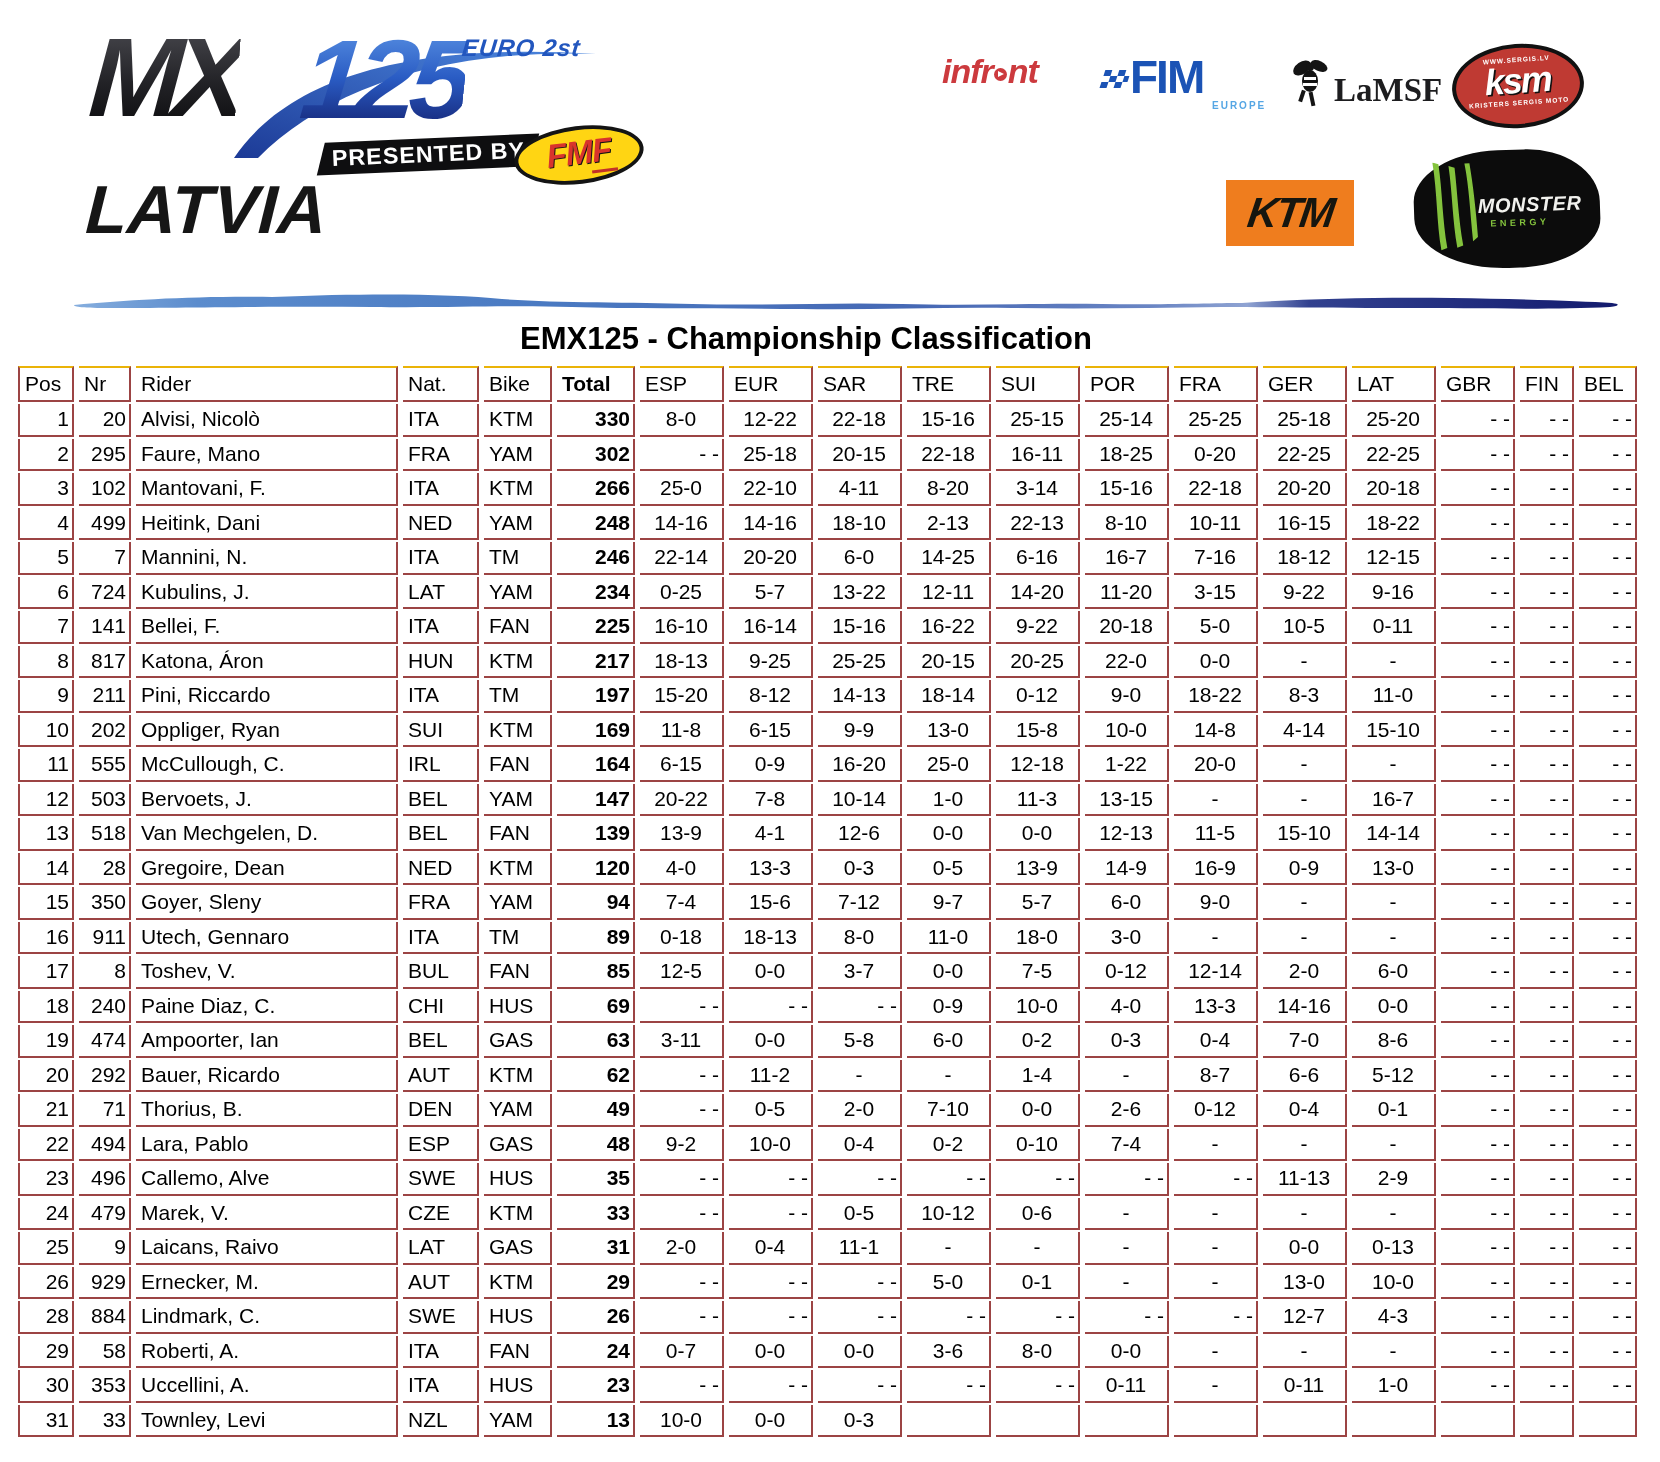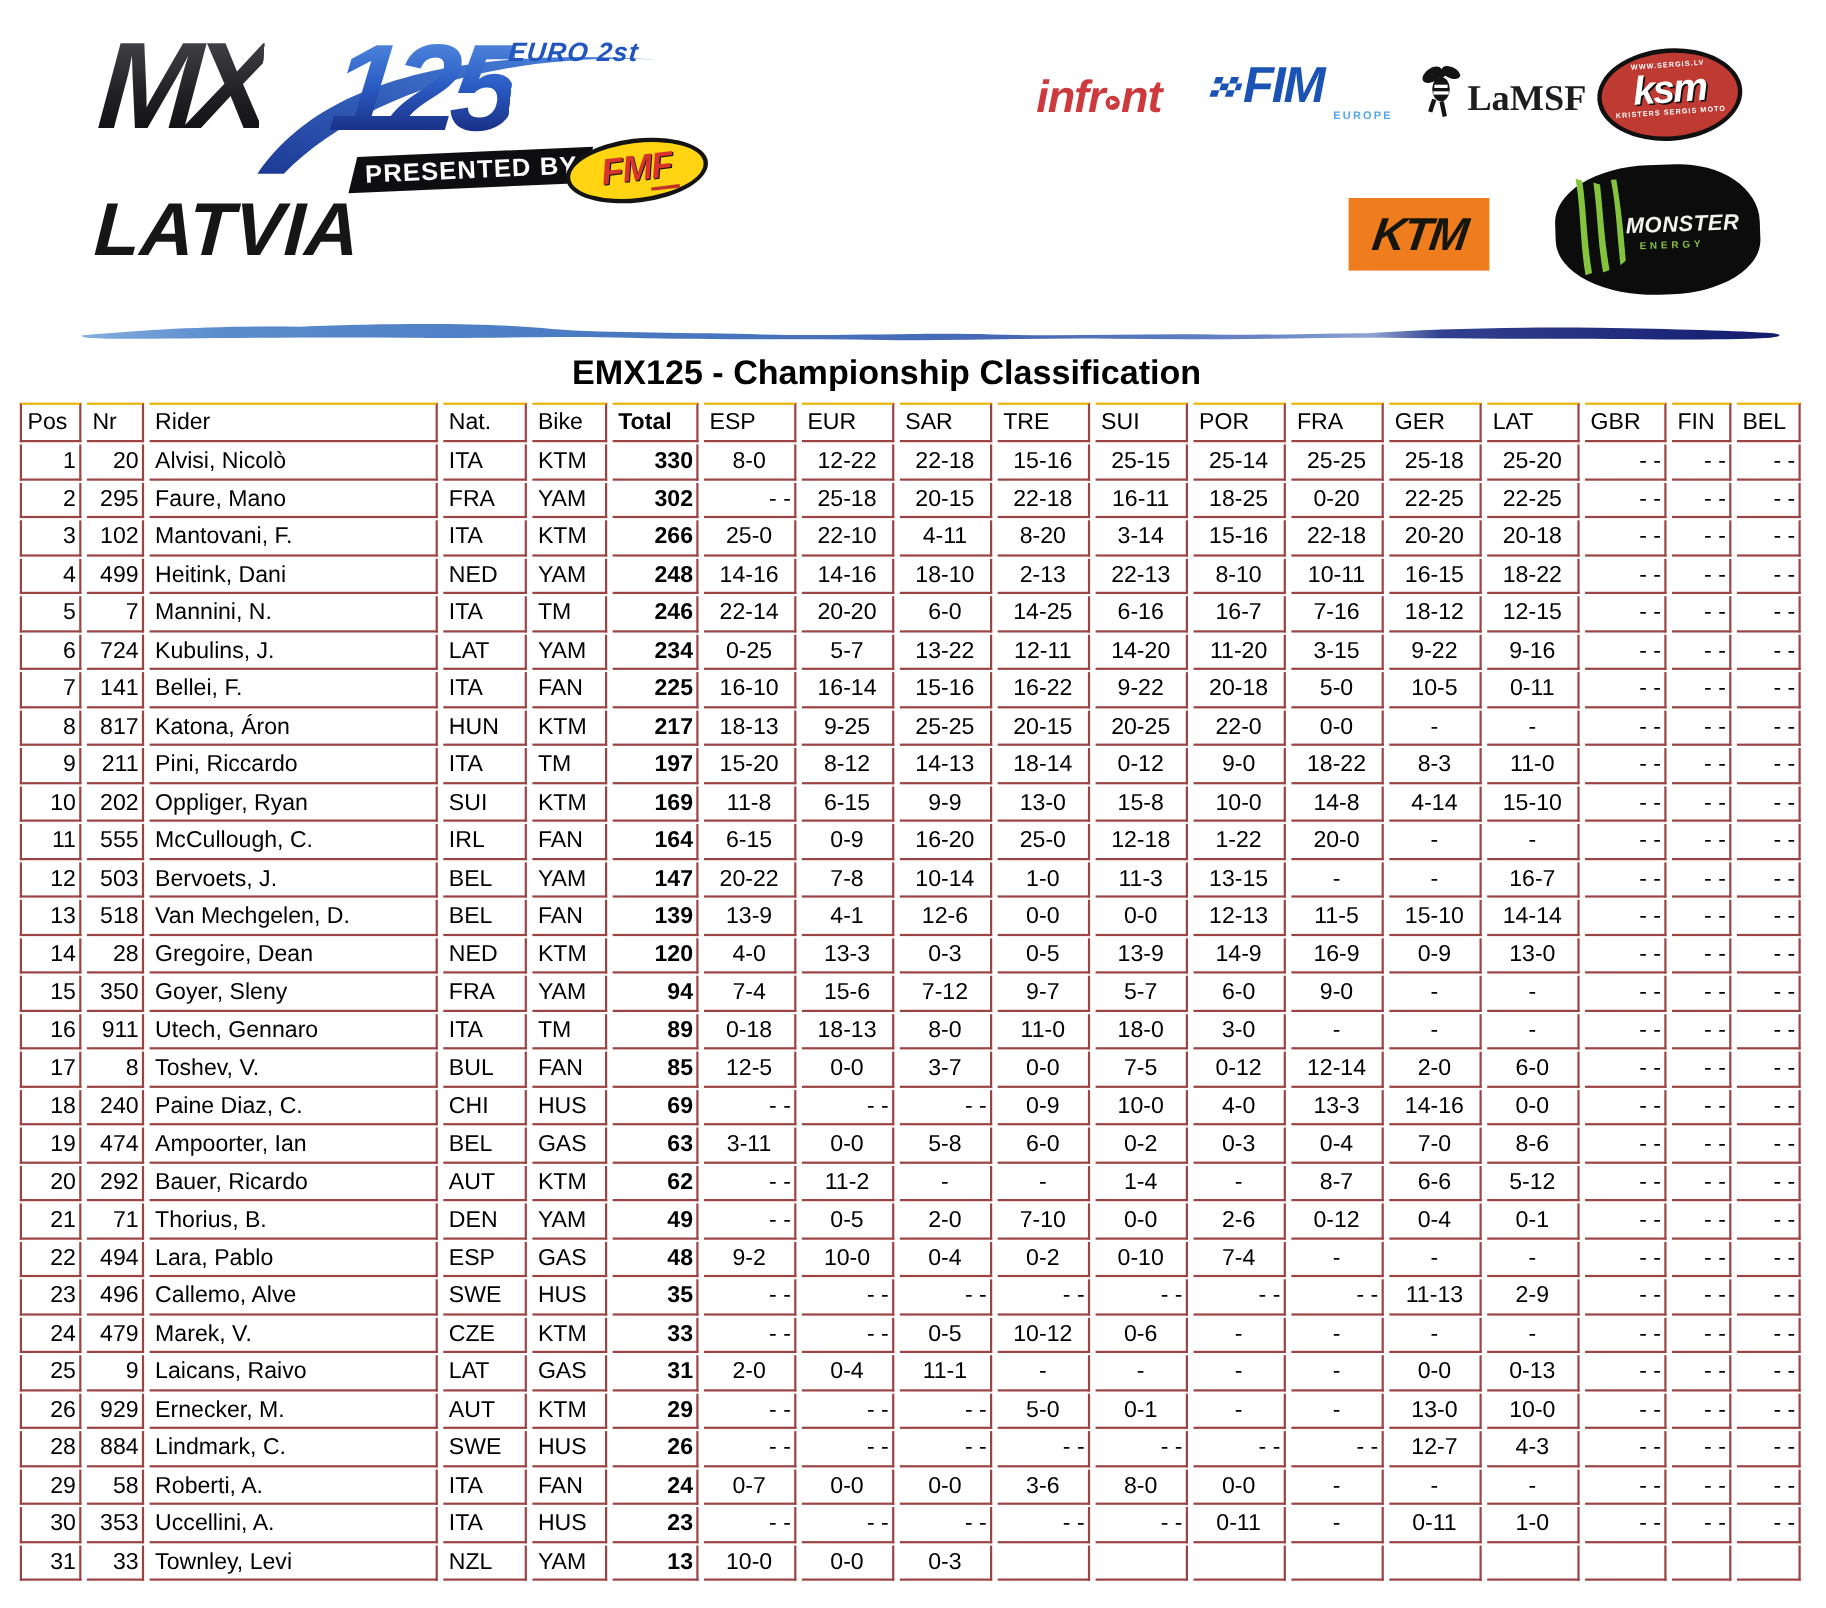--- a/index.html
+++ b/index.html
@@ -54,31 +54,31 @@
     position:absolute; left:86px; top:172px; font-size:68px; line-height:74px;
     font-weight:900; font-style:italic; letter-spacing:0px; color:#161616;
     transform:skewX(-3deg);
   }
   .venue-txt {
     position:absolute; left:92px; top:250px; font-size:25px; font-weight:700;
     letter-spacing:1.5px; color:#2e2e2e;
   }
   
   .sp { position:absolute; }
-  .sp-infront { left:942px; top:65px; font-size:41px; font-weight:800; font-style:italic;
+  .sp-infront { left:942px; top:52px; font-size:34px; font-weight:800; font-style:italic;
     color:#cc3a3e; letter-spacing:-1px; }
   .sp-infront .dot { display:inline-block; width:13px; height:13px; border-radius:50%;
     background:#cc3a3e; margin:0 1px; position:relative; top:-2px;}
   .sp-infront .dot::after{ content:""; position:absolute; left:4px; top:3px;
     width:0; height:0; border-left:6px solid #fff; border-top:3px solid transparent;
     border-bottom:3px solid transparent;}
   .sp-fim { left:1098px; top:50px; width:150px; }
   .fim-flag { position:absolute; left:-2px; top:18px; }
   .fim-main { position:absolute; left:32px; top:0; font-size:46px; font-weight:900;
-    font-style:italic; color:#1b53b5; letter-spacing:-2px;}
+    color:#1b53b5; letter-spacing:-2px;}
   .fim-sub { position:absolute; left:66px; top:50px; font-size:10px; font-weight:700;
     letter-spacing:2px; color:#55a6e4;padding-left:48px;}
   .sp-lamsf { left:1288px; top:58px; }
   .lamsf-bee { position:absolute; left:0; top:-4px; }
   .lamsf-txt { position:absolute; left:46px; top:14px; font-size:33px; font-weight:800;
     color:#1d1d1f; letter-spacing:0px;font-family:Liberation Serif, serif;}
   .sp-ksm { left:1452px; top:44px; width:132px; height:84px; }
   .ksm-oval { position:absolute; left:0; top:0; width:124px; height:76px;
     background:#bf3a33; border:4px solid #111; border-radius:50%;
     transform:rotate(-4deg); overflow:hidden; text-align:center;}

